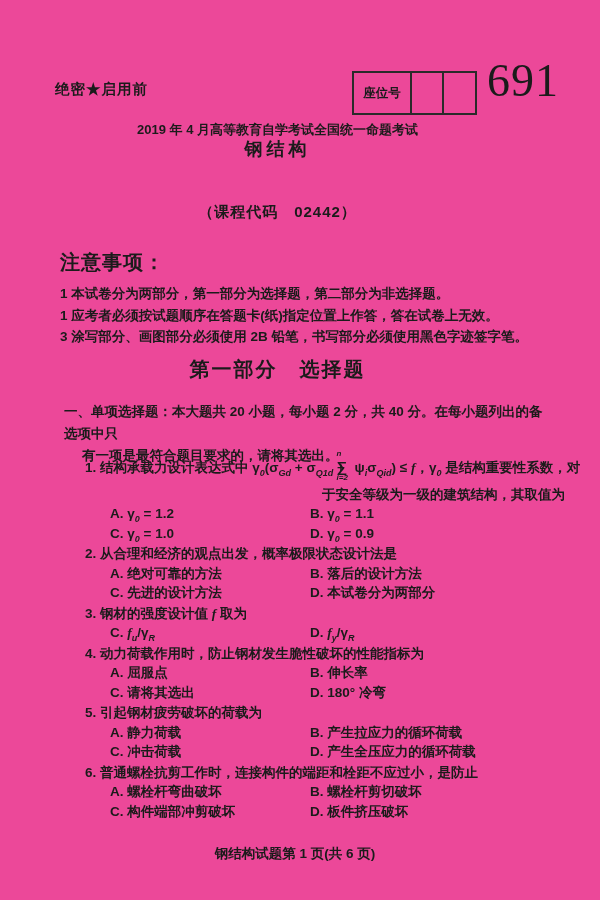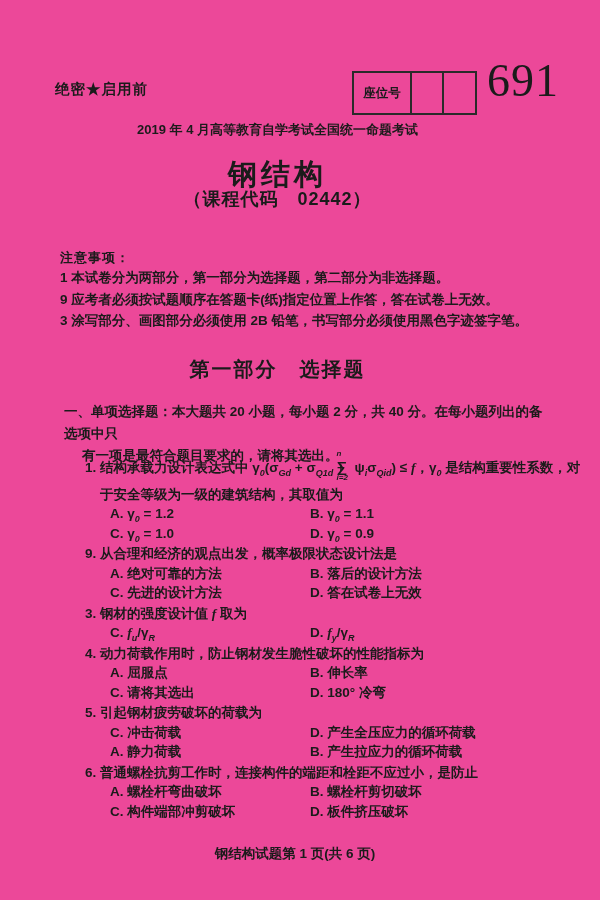--- a/index.html
+++ b/index.html
@@ -30,43 +30,43 @@
   }
   .seat-cell-a { width:32px; border-right:2px solid #2a2a2a; }
   .seat-cell-b { flex:1; }
   .paper-number {
     position:absolute; left:487px; top:54px;
     font-family:"Liberation Serif", serif;
     font-size:46px; font-weight:400; letter-spacing:1px;
   }
 
   .title-line1 { top:121px; font-size:13px; font-weight:700; }
-  .subject-title { top:155px; font-size:29px; font-weight:700; letter-spacing:4px; }
-  .course-code { top:187px; font-size:18px; font-weight:600; letter-spacing:1px; }
+  .subject-title { top:137px; font-size:18px; font-weight:700; letter-spacing:4px; }
+  .course-code { top:203px; font-size:15px; font-weight:600; letter-spacing:1px; }
 
   .notice { position:absolute; left:60px; top:249px; width:505px; font-size:13.5px; font-weight:600; }
-  .notice-head { font-size:13px; font-weight:700; letter-spacing:1px; }
+  .notice-head { font-size:20px; font-weight:700; margin-bottom:7px; letter-spacing:1px; }
   .notice-item { line-height:21.5px; }
 
   .part-heading { top:356px; font-size:20px; font-weight:700; letter-spacing:2px; }
 
   .intro {
     position:absolute; left:64px; top:401px; width:484px;
     font-size:13.5px; font-weight:700; line-height:22px;
   }
   .intro-line2 { padding-left:18px; }
 
   .questions {
     position:absolute; left:85px; top:451px; width:480px;
     font-size:13.5px; font-weight:600;
   }
   .question { margin-bottom:1px; }
   .stem { line-height:19.5px; padding-left:15px; text-indent:-15px; }
   .stem.formula-line { line-height:33px; white-space:nowrap; }
-  .stem-cont { line-height:19.5px; padding-left:15px; }
+  .stem-cont { line-height:19.5px; padding-left:15px;text-align:right; }
   .opt-row { display:grid; grid-template-columns:200px auto; padding-left:25px; line-height:19.5px; }
 
   .footer {
     position:absolute; top:845px; left:0; width:590px;
     text-align:center; font-size:13.5px; font-weight:600;
   }
 
   sub { font-size:9px; line-height:0; font-style:italic; }
   i { font-family:"Liberation Serif", serif; font-style:italic; }
   .sum {
@@ -91,21 +91,21 @@
 
   <div class="paper-number">691</div>
 
   <div class="centered title-line1">2019 年 4 月高等教育自学考试全国统一命题考试</div>
   <div class="centered subject-title">钢结构</div>
   <div class="centered course-code">（课程代码　02442）</div>
 
   <div class="notice">
     <div class="notice-head">注意事项：</div>
     <div class="notice-item">1 本试卷分为两部分，第一部分为选择题，第二部分为非选择题。</div>
-    <div class="notice-item">9 应考者必须按试题顺序在答题卡(纸)指定位置上作答，答在试卷上无效。</div>
+    <div class="notice-item">1 应考者必须按试题顺序在答题卡(纸)指定位置上作答，答在试卷上无效。</div>
     <div class="notice-item">3 涂写部分、画图部分必须使用 2B 铅笔，书写部分必须使用黑色字迹签字笔。</div>
   </div>
 
   <div class="centered part-heading">第一部分　选择题</div>
 
   <div class="intro">
     <div class="intro-line1">一、单项选择题：本大题共 20 小题，每小题 2 分，共 40 分。在每小题列出的备选项中只</div>
     <div class="intro-line2">有一项是最符合题目要求的，请将其选出。</div>
   </div>
 
@@ -122,28 +122,28 @@
         <span class="opt">A. γ<sub>0</sub> = 1.2</span>
         <span class="opt">B. γ<sub>0</sub> = 1.1</span>
       </div>
       <div class="opt-row">
         <span class="opt">C. γ<sub>0</sub> = 1.0</span>
         <span class="opt">D. γ<sub>0</sub> = 0.9</span>
       </div>
     </div>
 
     <div class="question">
-      <div class="stem">9. 从合理和经济的观点出发，概率极限状态设计法是</div>
+      <div class="stem">2. 从合理和经济的观点出发，概率极限状态设计法是</div>
       <div class="opt-row">
         <span class="opt">A. 绝对可靠的方法</span>
         <span class="opt">B. 落后的设计方法</span>
       </div>
       <div class="opt-row">
         <span class="opt">C. 先进的设计方法</span>
-        <span class="opt">D. 答在试卷上无效</span>
+        <span class="opt">D. 本试卷分为两部分</span>
       </div>
     </div>
 
     <div class="question">
       <div class="stem">3. 钢材的强度设计值 <i>f</i> 取为</div>
       <div class="opt-row">
         <span class="opt">C. <i>f</i><sub>u</sub>/γ<sub>R</sub></span>
         <span class="opt">D. <i>f</i><sub>y</sub>/γ<sub>R</sub></span>
       </div>
     </div>
@@ -156,26 +156,26 @@
       </div>
       <div class="opt-row">
         <span class="opt">C. 请将其选出</span>
         <span class="opt">D. 180° 冷弯</span>
       </div>
     </div>
 
     <div class="question">
       <div class="stem">5. 引起钢材疲劳破坏的荷载为</div>
       <div class="opt-row">
+        <span class="opt">A. 静力荷载</span>
+        <span class="opt">B. 产生拉应力的循环荷载</span>
+      </div>
+      <div class="opt-row">
         <span class="opt">C. 冲击荷载</span>
         <span class="opt">D. 产生全压应力的循环荷载</span>
-      </div>
-      <div class="opt-row">
-        <span class="opt">A. 静力荷载</span>
-        <span class="opt">B. 产生拉应力的循环荷载</span>
       </div>
     </div>
 
     <div class="question">
       <div class="stem">6. 普通螺栓抗剪工作时，连接构件的端距和栓距不应过小，是防止</div>
       <div class="opt-row">
         <span class="opt">A. 螺栓杆弯曲破坏</span>
         <span class="opt">B. 螺栓杆剪切破坏</span>
       </div>
       <div class="opt-row">

